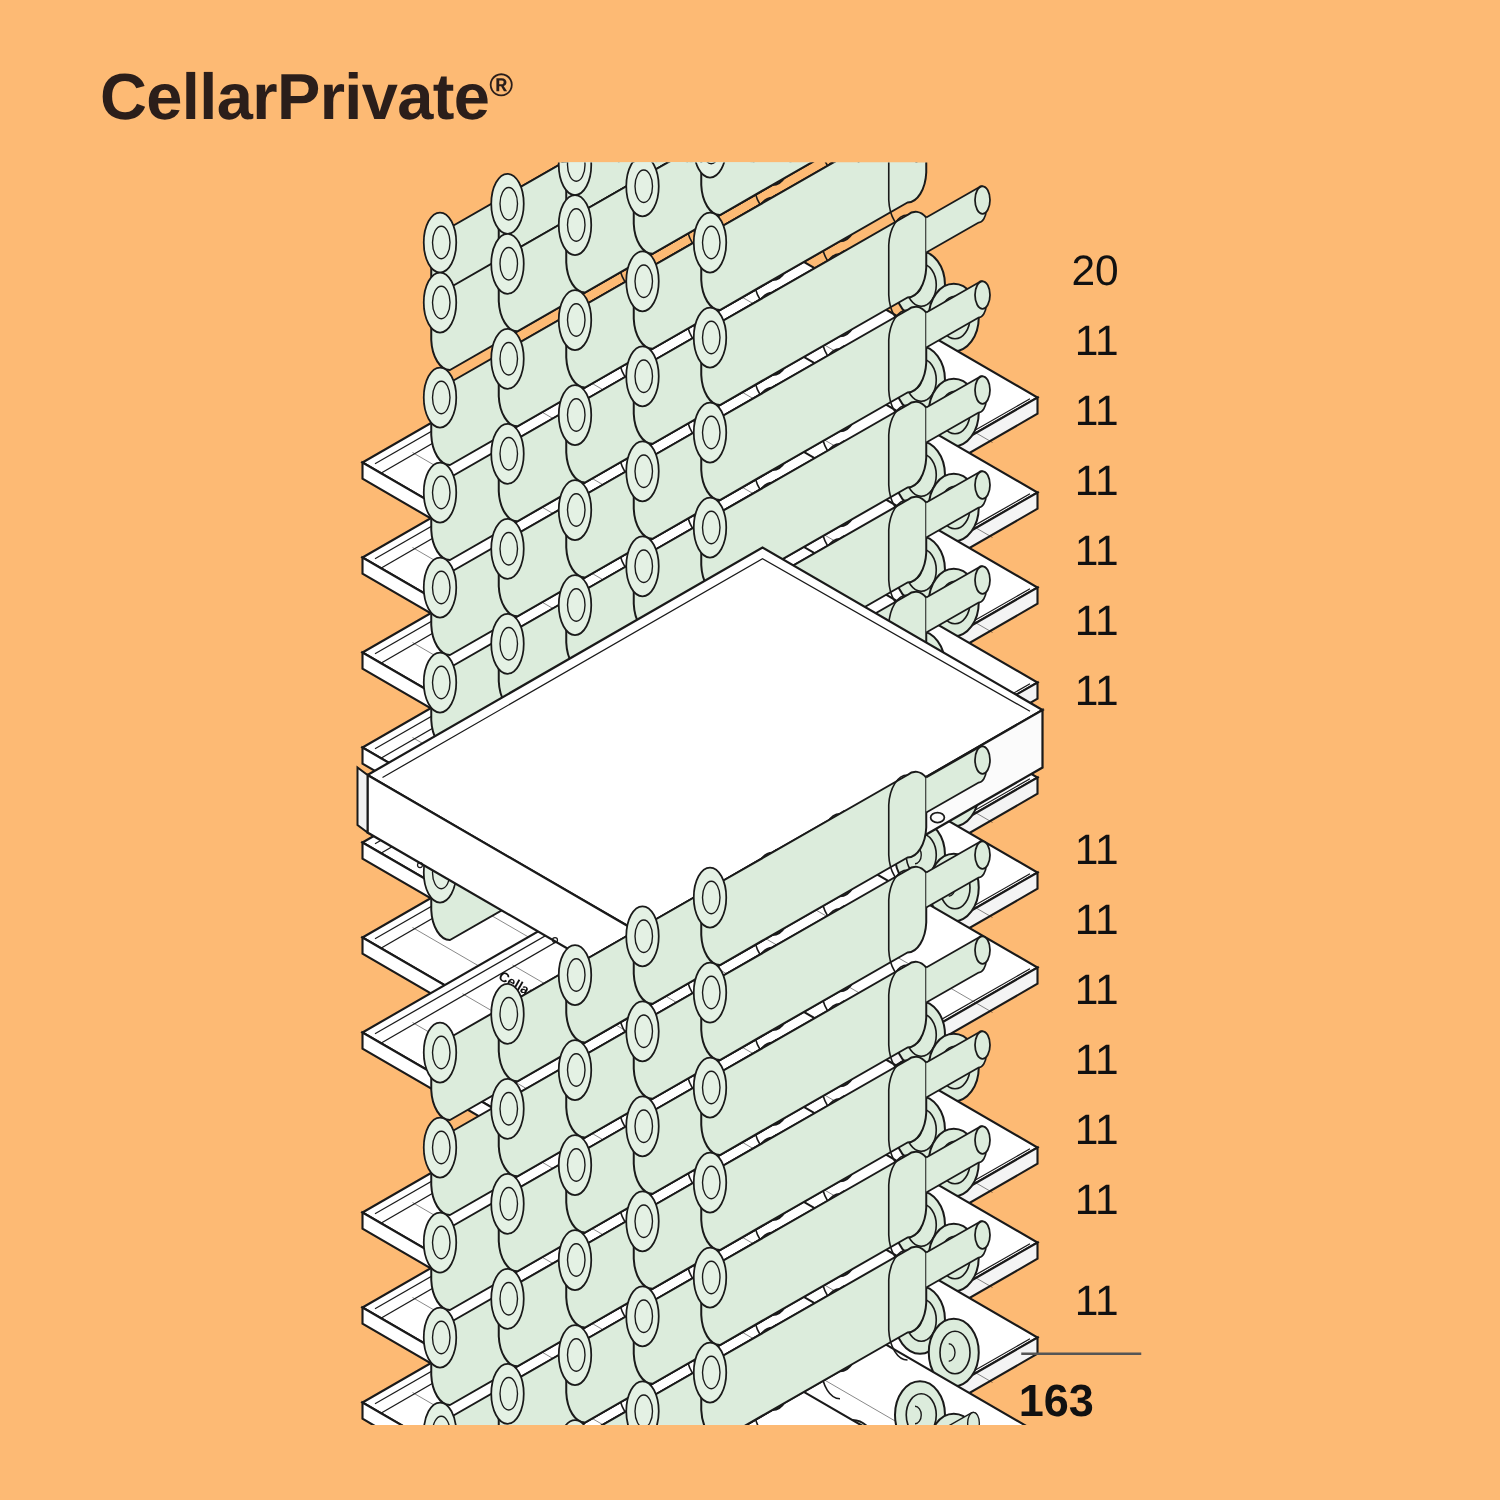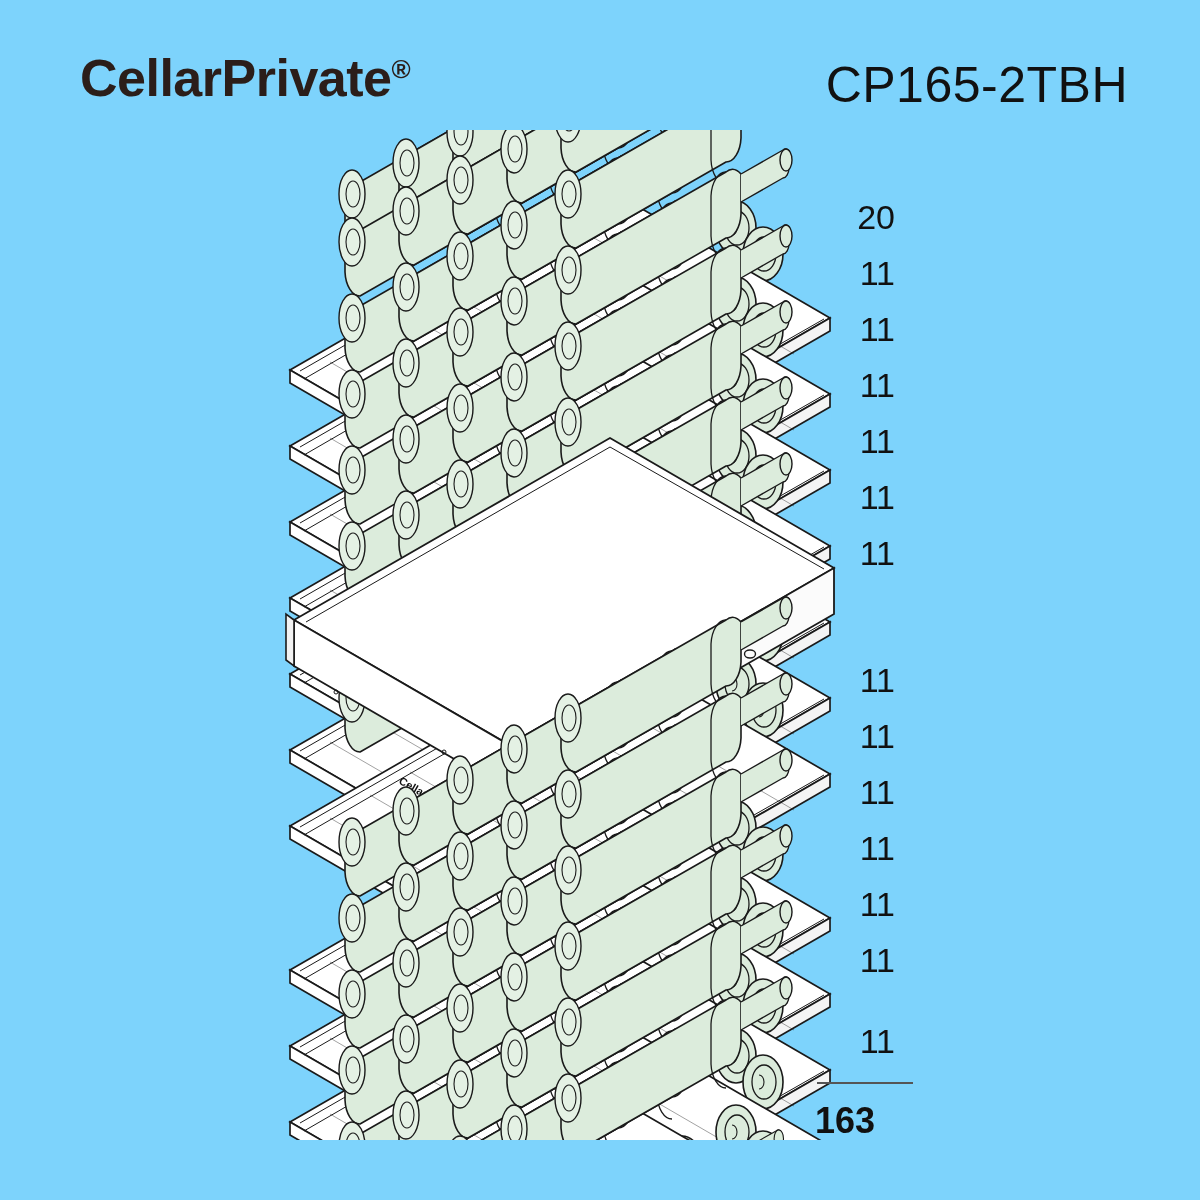--- a/index.html
+++ b/index.html
@@ -13,21 +13,21 @@
     height: 1200px;
     position: relative;
     overflow: hidden;
     font-family: "Liberation Sans", sans-serif;
     -webkit-font-smoothing: antialiased;
   }
 
   #sheet {
     position: absolute;
     inset: 0;
-    background: #7dd3fc;
+    background: #fdba74;
   }
 
   
   .brand {
     position: absolute;
     left: 80px;
     top: 52px;
     font-size: 52px;
     font-weight: bold;
     color: #2b1e1a;
@@ -98,21 +98,20 @@
     top: 130px;
   }
 </style>
 </head>
 <body>
 
 <div id="sheet">
 
   <div class="brand"><span>CellarPrivate</span><span class="reg">®</span></div>
 
-  <div class="model">CP165-2TBH</div>
 
   <svg id="rack-svg" width="620" height="1010" viewBox="0 0 620 1010">
     <defs>
 
       <g id="btl">
 
         <path d="M0,0 l150,-86 a15,26 0 0 1 15,2 l0,40 a15,26 0 0 1 -15,24 l-150,86 a15,26 0 0 1 -15,-24 l0,-40 a15,26 0 0 1 15,-2 z" fill="#dcecdc" stroke="#1a1a1a" stroke-width="1.6" stroke-linejoin="round"></path>
 
         <path d="M150,-86 a15,26 0 0 0 -15,24 l0,40 a15,26 0 0 0 15,24" fill="none" stroke="#1a1a1a" stroke-width="1.3"></path>
 

